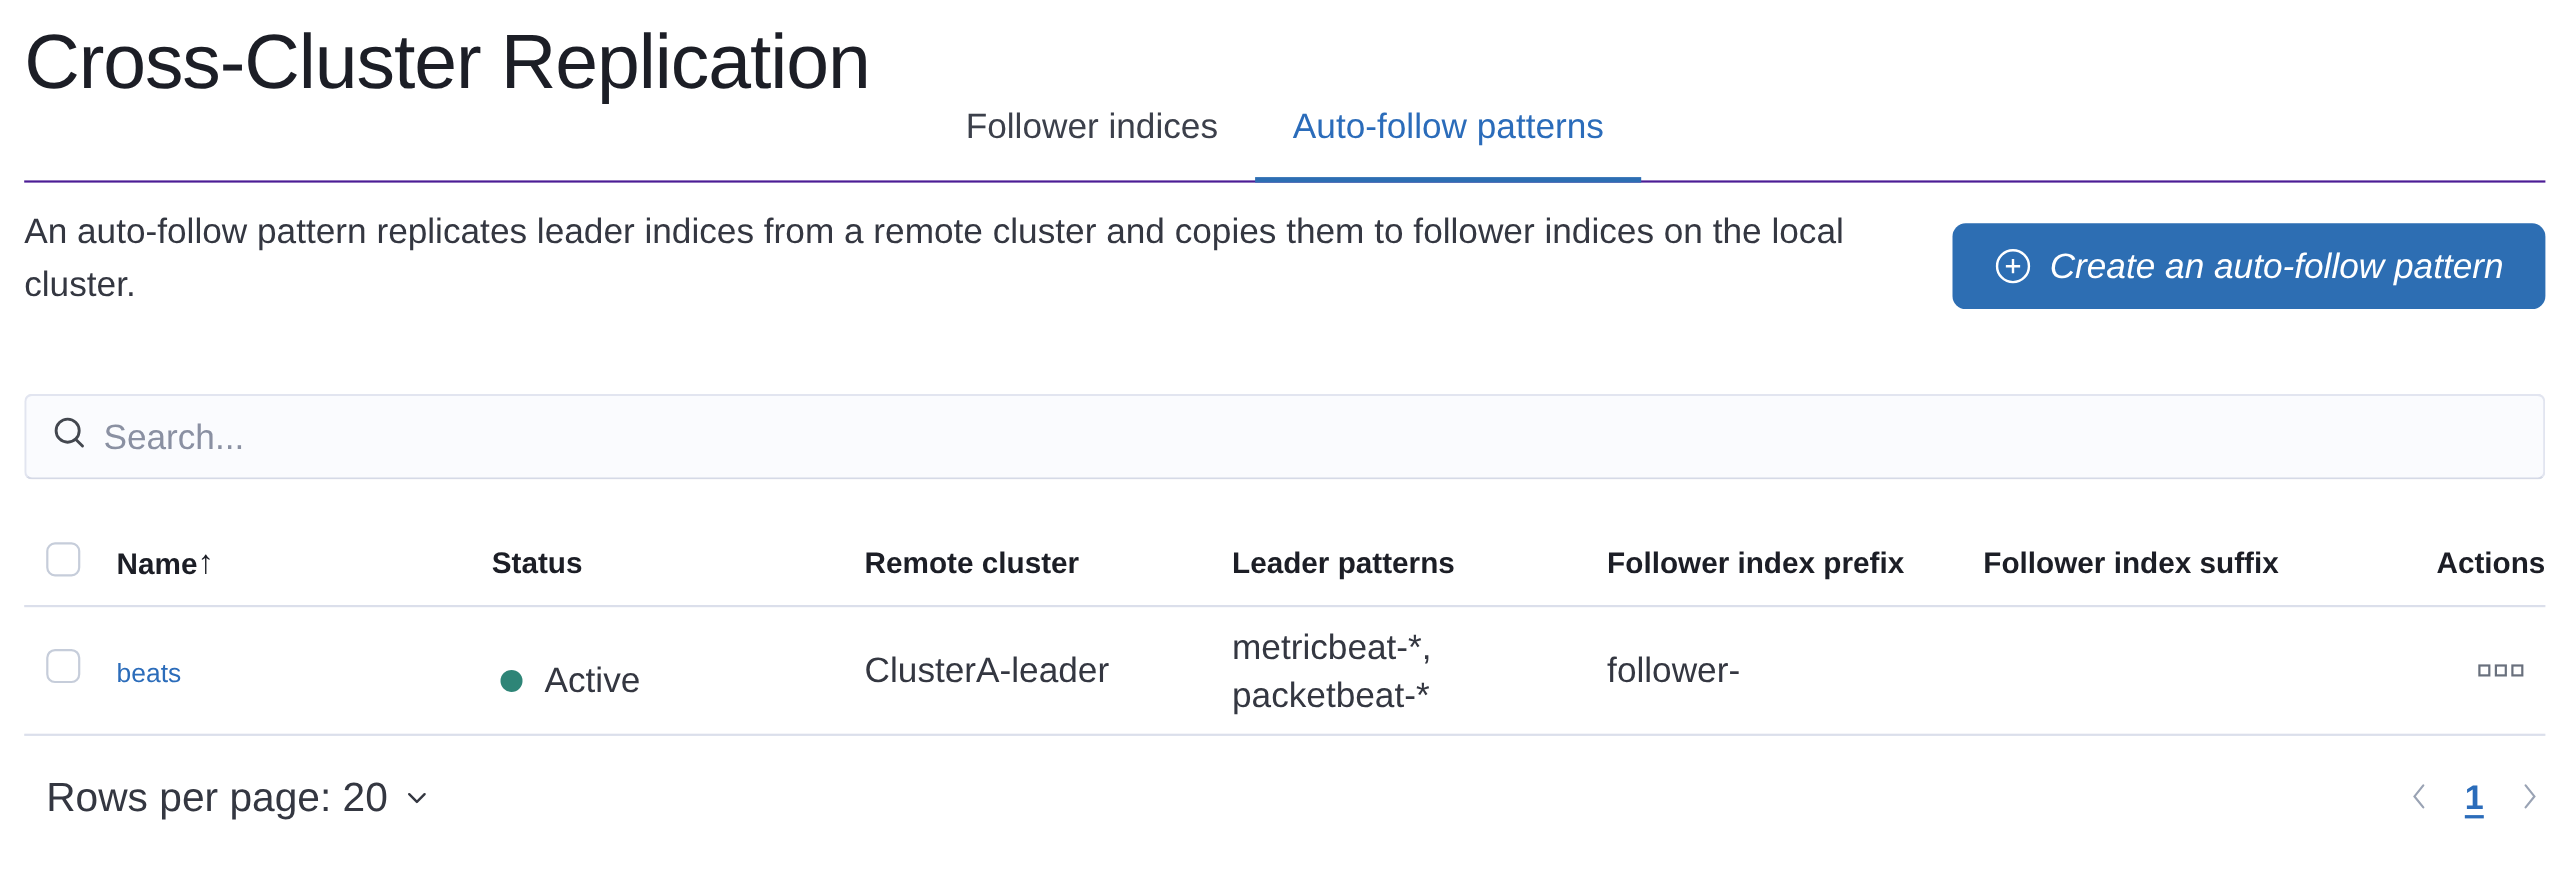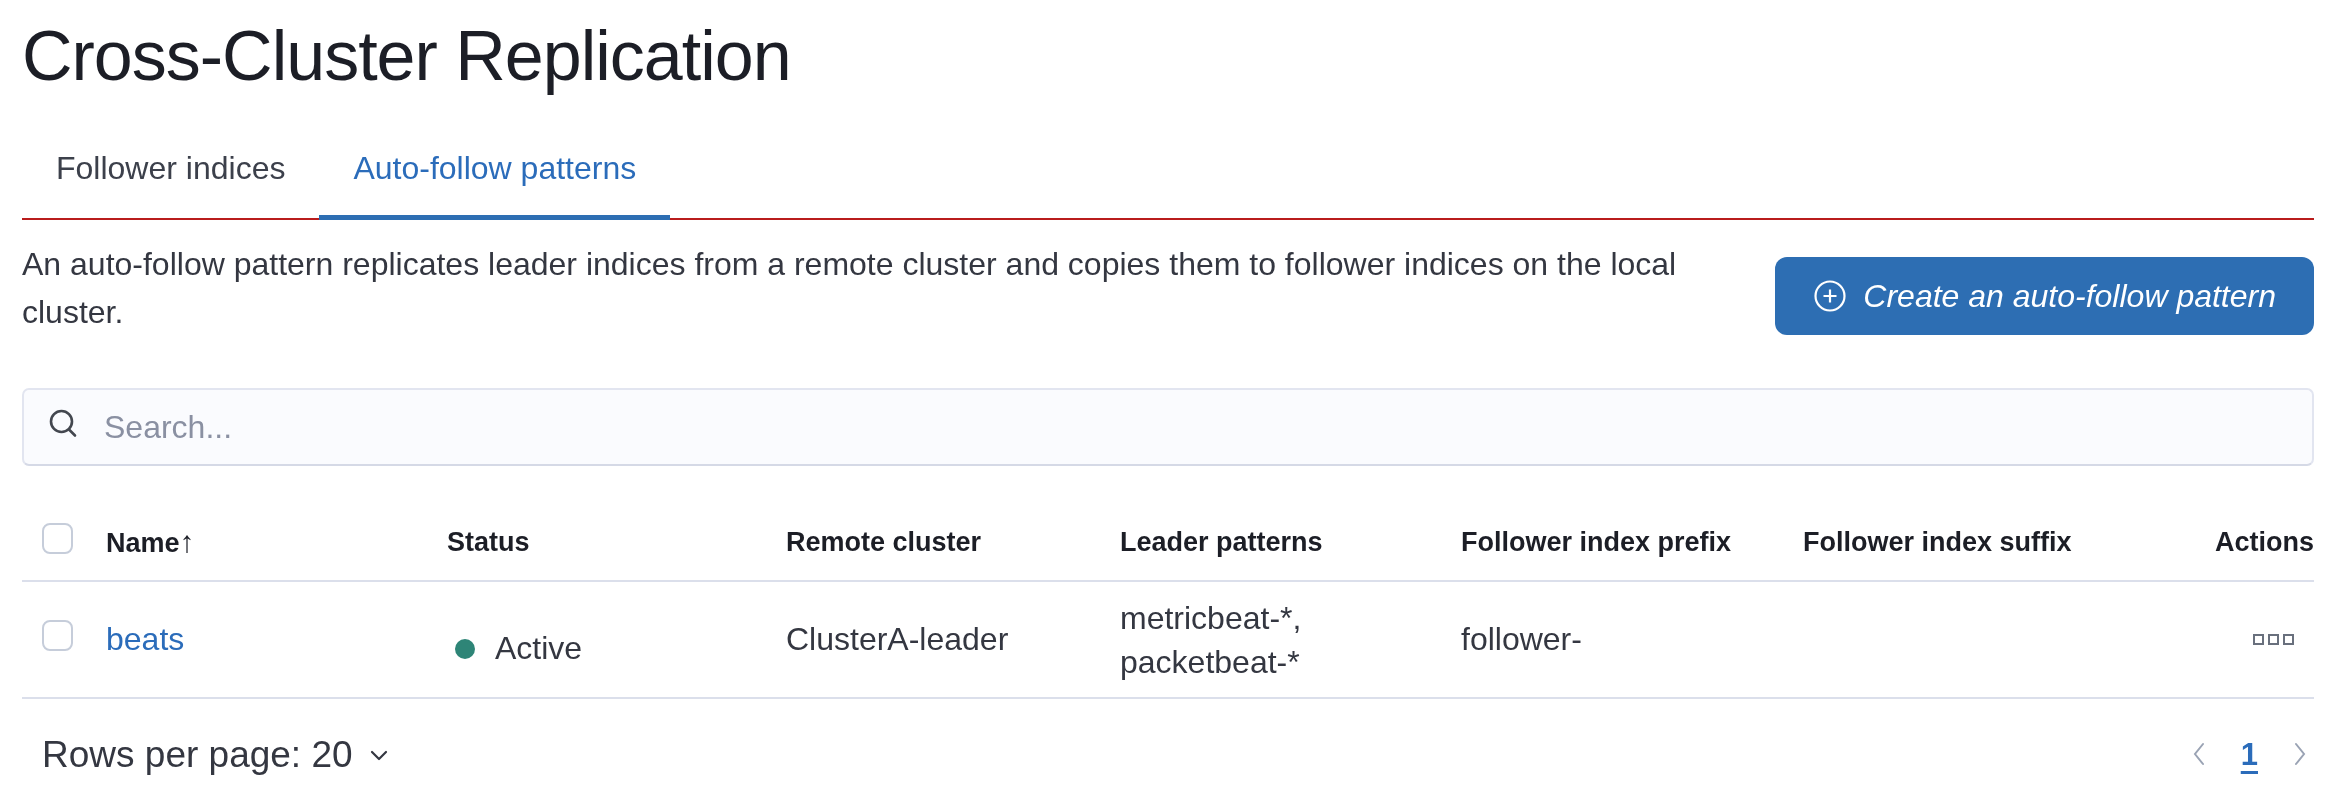--- a/index.html
+++ b/index.html
@@ -16,23 +16,23 @@
     margin-top: 16px;
     font-size: 70px;
     line-height: 80px;
     font-weight: 400;
     color: #1c1e26;
     letter-spacing: -1px;
   }
 
   
   .tabs {
-    margin-top: 54px;
     display: flex;
-    border-bottom: 2px solid #b91c1c;
+    border-bottom: 2px solid #4c1d95;
+    justify-content: center;
   }
   .tab {
     position: relative;
     padding: 0 34px 32px;
     font-size: 32px;
     line-height: 36px;
     color: #3c404b;
     cursor: pointer;
     background: none; border: none;
     font-family: inherit;
@@ -73,25 +73,25 @@
     border-radius: 12px;
     font-size: 32px;
     font-family: inherit;
     cursor: pointer;
     font-style: italic;
   }
   .create-btn svg { display: block; }
 
   
   .search-bar {
-    margin-top: 52px;
+    margin-top: 76px;
     height: 78px;
     display: flex;
     align-items: center;
-    gap: 22px;
+    gap: 12px;
     padding: 0 22px;
     background: #fafbfe;
     border: 2px solid #e2e5f0;
     border-bottom-color: #d5d9e6;
     border-radius: 7px;
     justify-content: space-between;
   }
   .search-bar input {
     flex: 1;
     border: none;
@@ -137,21 +137,21 @@
     background: #ffffff;
     cursor: pointer;
   }
   .sort-header { display: inline-flex; align-items: flex-end; cursor: pointer; }
   .sort-arrow { font-weight: 400; font-size: 30px; color: #1c1e26; }
 
   .link {
     color: #2b6cba;
     text-decoration: none;
     cursor: pointer;
-    font-size: 32px;
+    font-size: 24px;
   }
   .status-cell { display: flex; align-items: center; padding-left: 8px; margin-top: 18px; }
   .status-dot {
     width: 20px; height: 20px;
     border-radius: 50%;
     background: #2e8577;
     margin-right: 20px;
     flex: none;
   }
 

